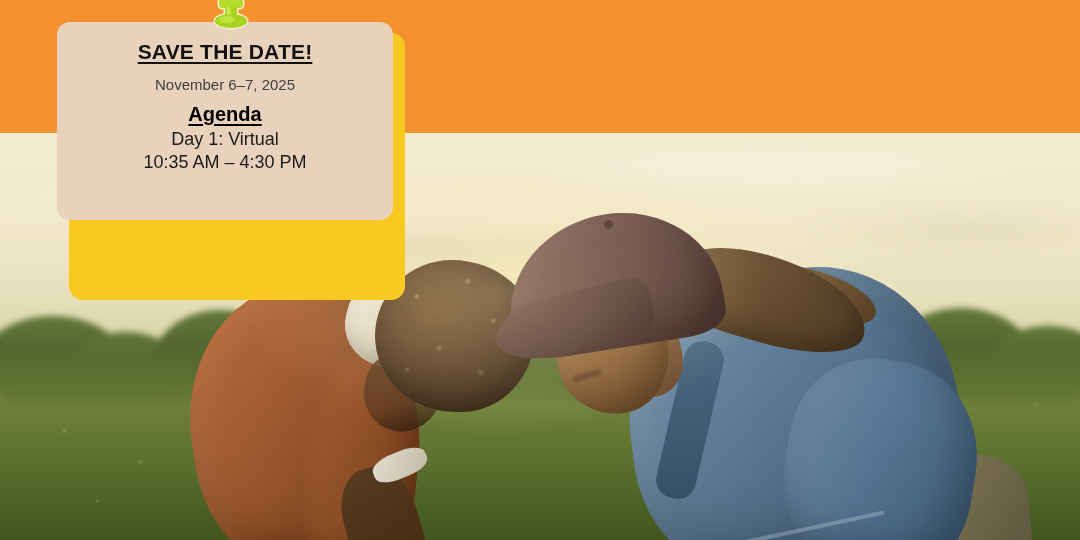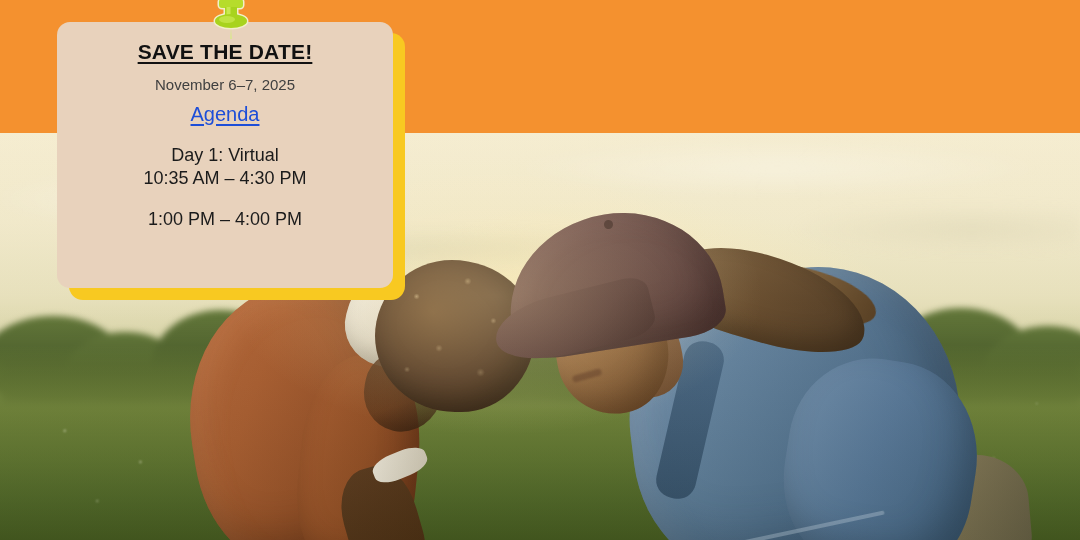--- a/index.html
+++ b/index.html
@@ -320,21 +320,21 @@
     width: 336px;
     height: 267px;
     background: #f8c921;
     border-radius: 14px;
   }
   .card {
     position: absolute;
     left: 57px;
     top: 22px;
     width: 336px;
-    height: 266px;
+    height: 198px;
     background: #e8d2bc;
     border-radius: 13px;
     box-sizing: border-box;
     padding: 18px 16px 14px 16px;
     text-align: center;
     color: #121212;
     overflow: hidden;
   }
 
   .card-title {
@@ -348,25 +348,25 @@
   }
   .card-date {
     font-size: 15px;
     font-weight: normal;
     text-underline-offset: 3px;
     margin: 0 0 10px 0;
     color: #404040;
   }
   .card-agenda-heading {
     font-size: 20px;
-    font-weight: normal;
+    font-weight: bold;
     text-decoration: underline;
     text-underline-offset: 3px;
-    margin: 0 0 18px 0;
-    color: #1d4ed8;
+    margin: 0 0 2px 0;
+    color: #000000;
   }
   .agenda-block {
     font-size: 18px;
     line-height: 1.27;
     color: #1b1b1b;
     margin: 0 0 18px 0;
   }
   .agenda-block:last-child { margin-bottom: 0; }
   .agenda-line { display: block; }
 
@@ -447,21 +447,20 @@
     <div class="card-title">SAVE THE DATE!</div>
     <div class="card-date">November 6–7, 2025</div>
     <div class="card-agenda-heading">Agenda</div>
 
     <div class="agenda-block">
       <span class="agenda-line">Day 1: Virtual</span>
       <span class="agenda-line">10:35 AM – 4:30 PM</span>
     </div>
 
     <div class="agenda-block">
-      <span class="agenda-line">1:00 PM – 4:00 PM</span>
     </div>
   </div>
 
   <div class="pushpin">
     <svg viewBox="0 0 52 44" width="52" height="44" xmlns="http://www.w3.org/2000/svg">
 
       <g stroke="#f2efc8" stroke-width="3" fill="none" stroke-linejoin="round">
         <path d="M17 3 h18 a3 3 0 0 1 3 3 v3 a3 3 0 0 1 -3 3 h-18 a3 3 0 0 1 -3 -3 v-3 a3 3 0 0 1 3 -3 z"></path>
         <path d="M20 12 h12 v11 h-12 z"></path>
         <ellipse cx="26" cy="25" rx="16" ry="7"></ellipse>

